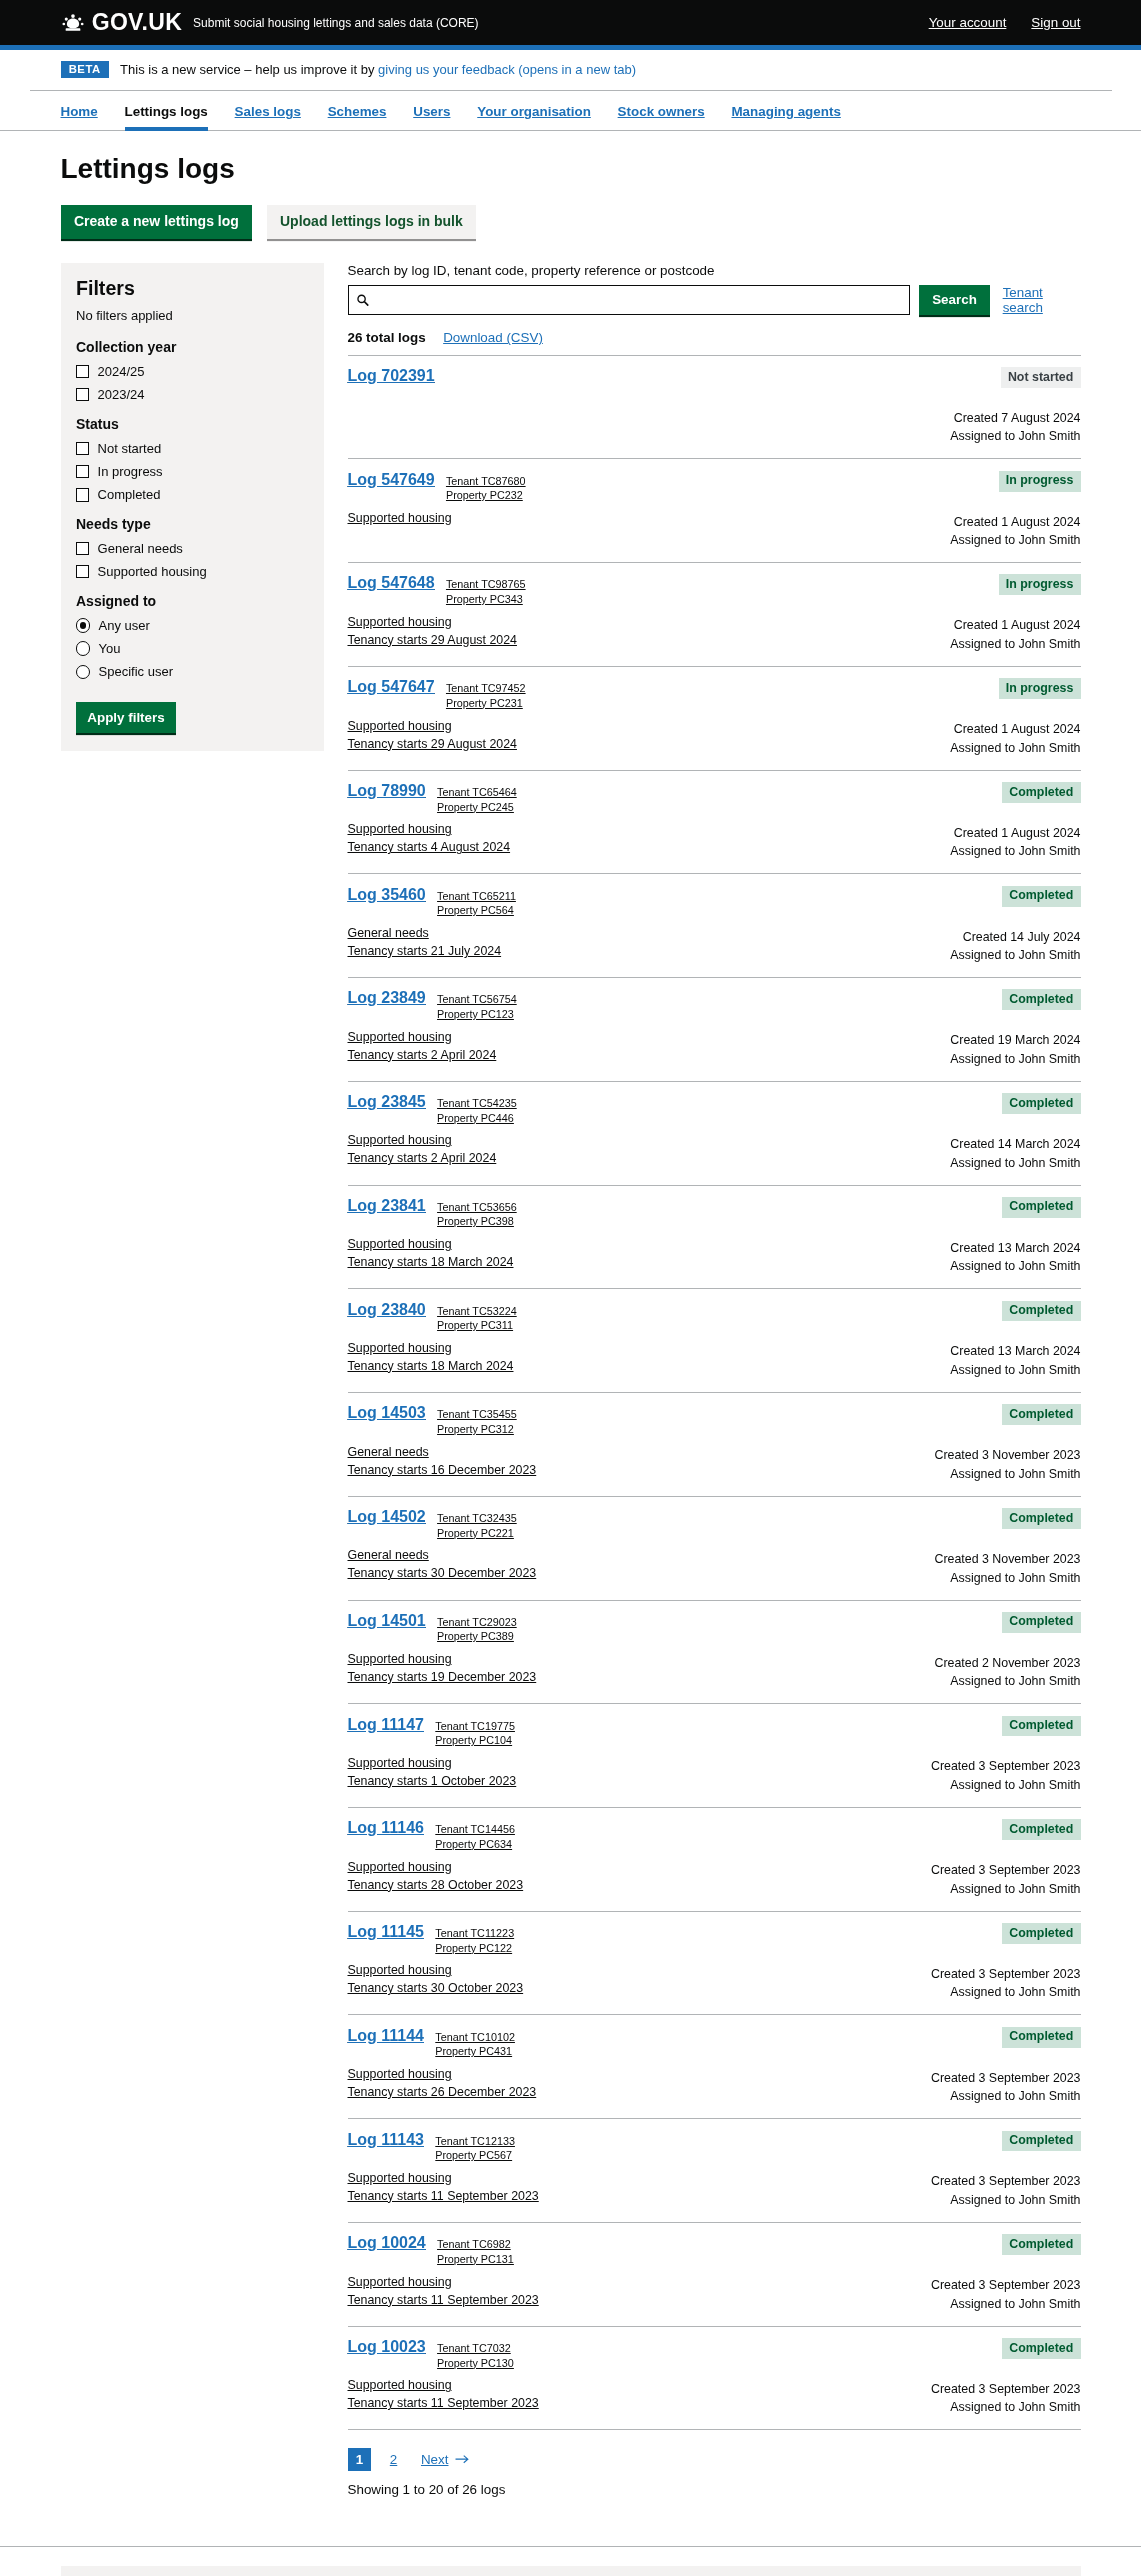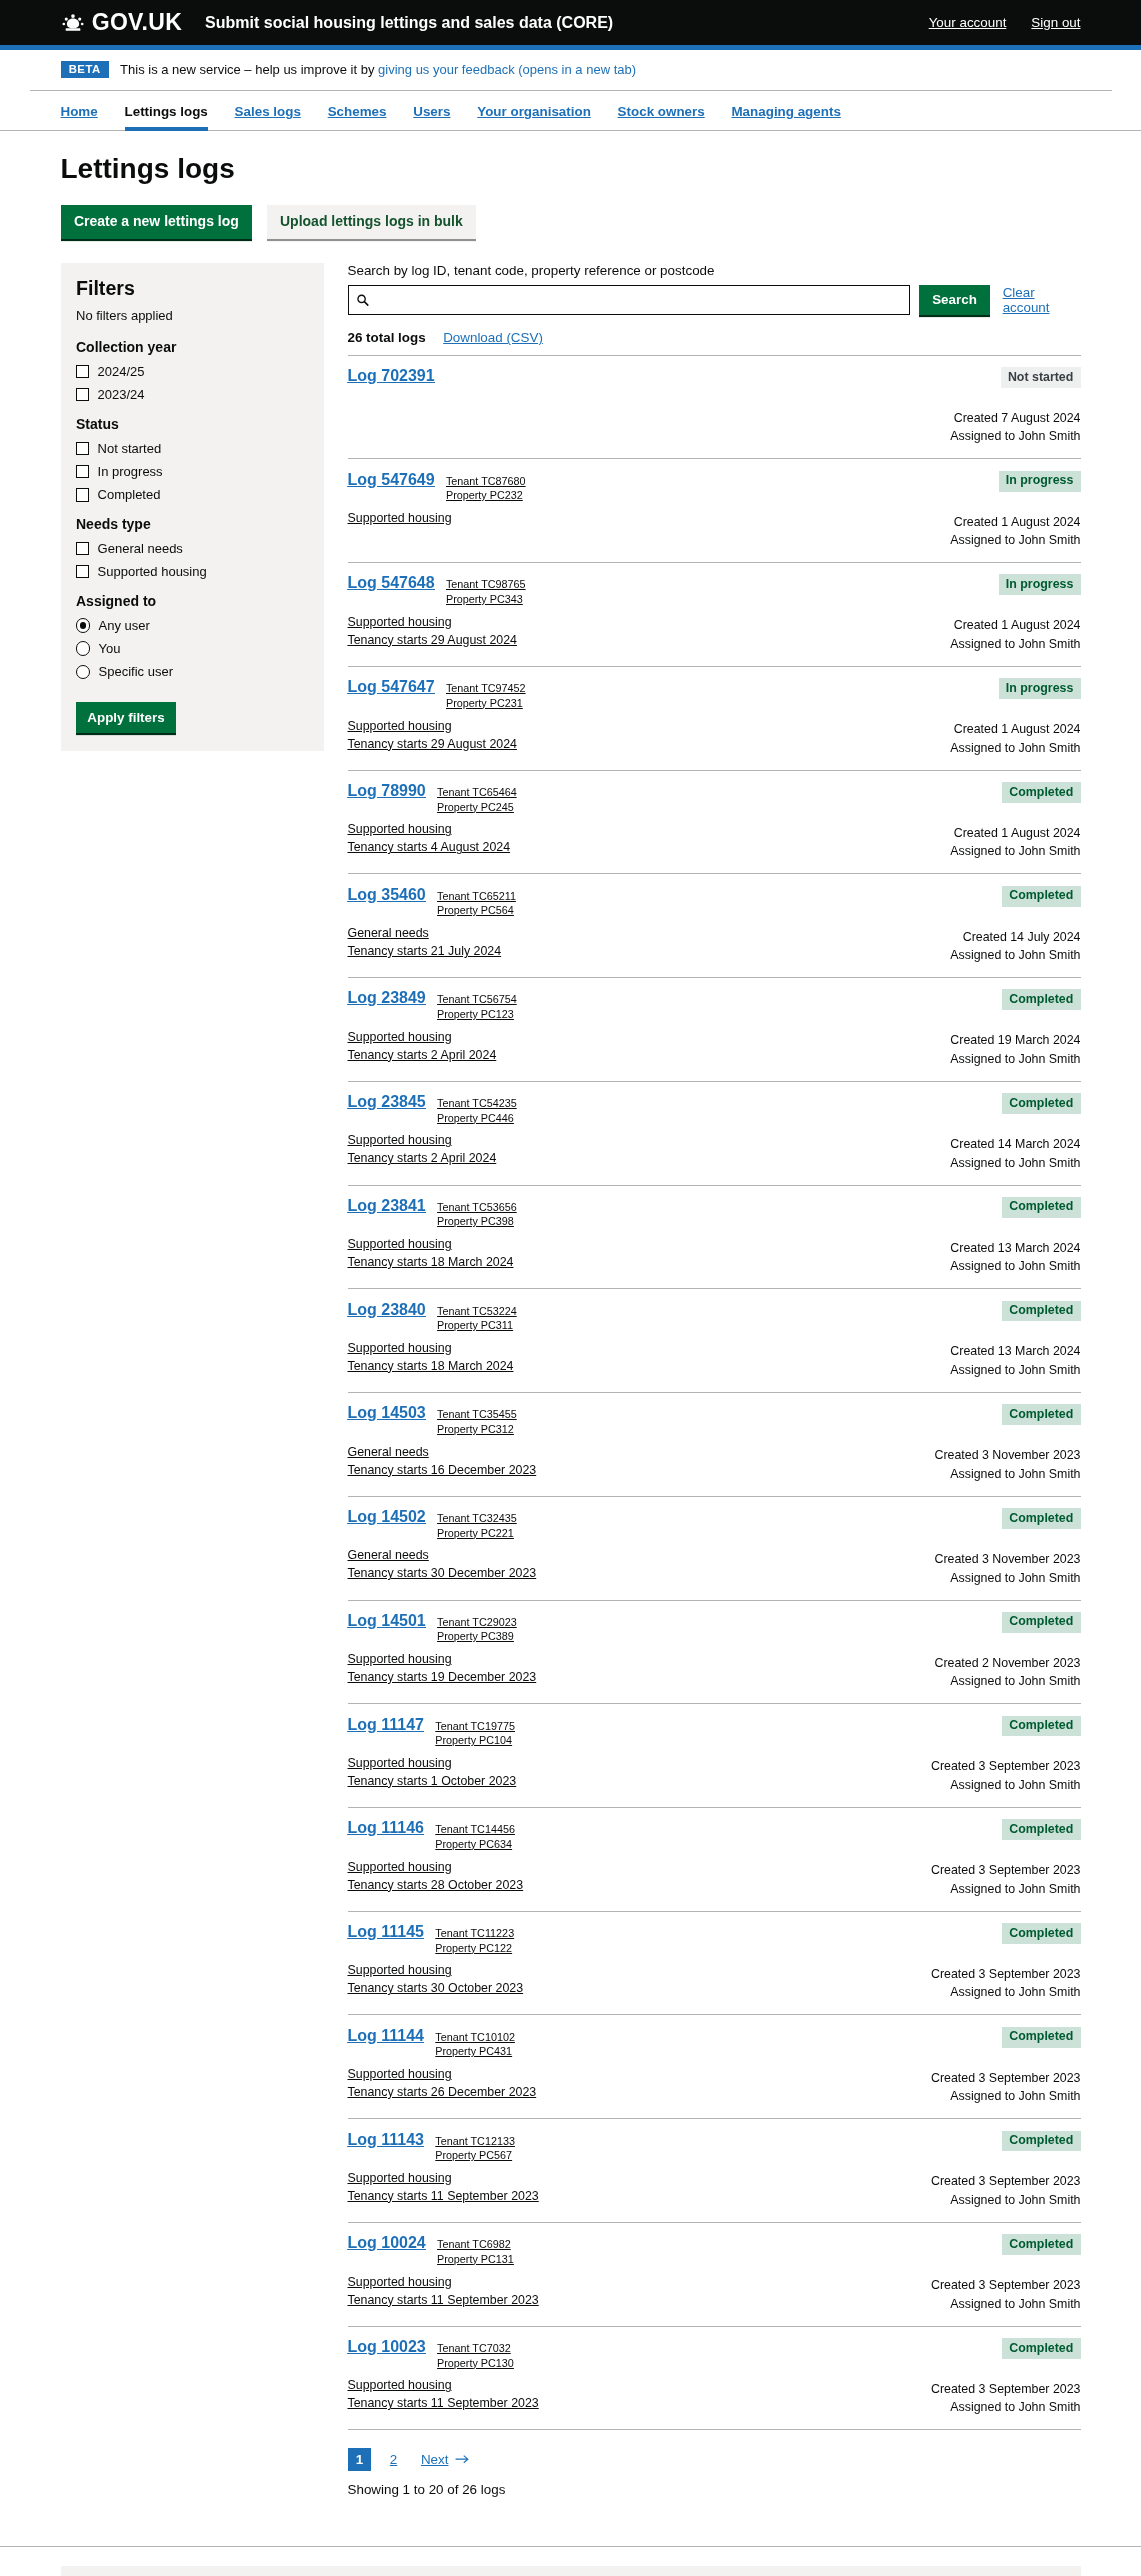--- a/index.html
+++ b/index.html
@@ -33,25 +33,25 @@
   }
   .crown-glyph { width: 24px; height: 19.6px; display: block; }
   .govuk-wordmark {
     font-size: 23px;
     font-weight: bold;
     letter-spacing: 0.3px;
     color: #ffffff;
     line-height: 1;
   }
   .service-name {
-    font-size: 16px;
+    font-size: 12px;
     color: #ffffff;
-    margin-left: 23px;
+    margin-left: 11px;
     line-height: 1;
-    font-weight: bold;
+    font-weight: normal;
   }
   .header-right {
     margin-left: auto;
     display: flex;
     gap: 25px;
     font-size: 13.4px;
   }
   .header-right a { color: #ffffff; text-decoration: underline; }
 
   
@@ -516,21 +516,21 @@
         <div class="search-label">Search by log ID, tenant code, property reference or postcode</div>
         <div class="search-row">
           <div class="search-input-wrap">
             <svg class="search-glyph" viewBox="0 0 24 24" aria-hidden="true">
               <circle cx="10" cy="10" r="6.5" fill="none" stroke="#0b0c0c" stroke-width="2.4"></circle>
               <line x1="15" y1="15" x2="22" y2="22" stroke="#0b0c0c" stroke-width="2.8"></line>
             </svg>
             <input class="search-input" type="text" placeholder="" style="">
           </div>
           <button class="search-btn">Search</button>
-          <a class="clear-link">Clear account</a>
+          <a class="clear-link">Tenant search</a>
         </div>
 
         <div class="count-row">
           <span class="count-total">26 total logs</span>
           <a>Download (CSV)</a>
         </div>
 
         <div class="log-list">
 
           <div class="log-row">

